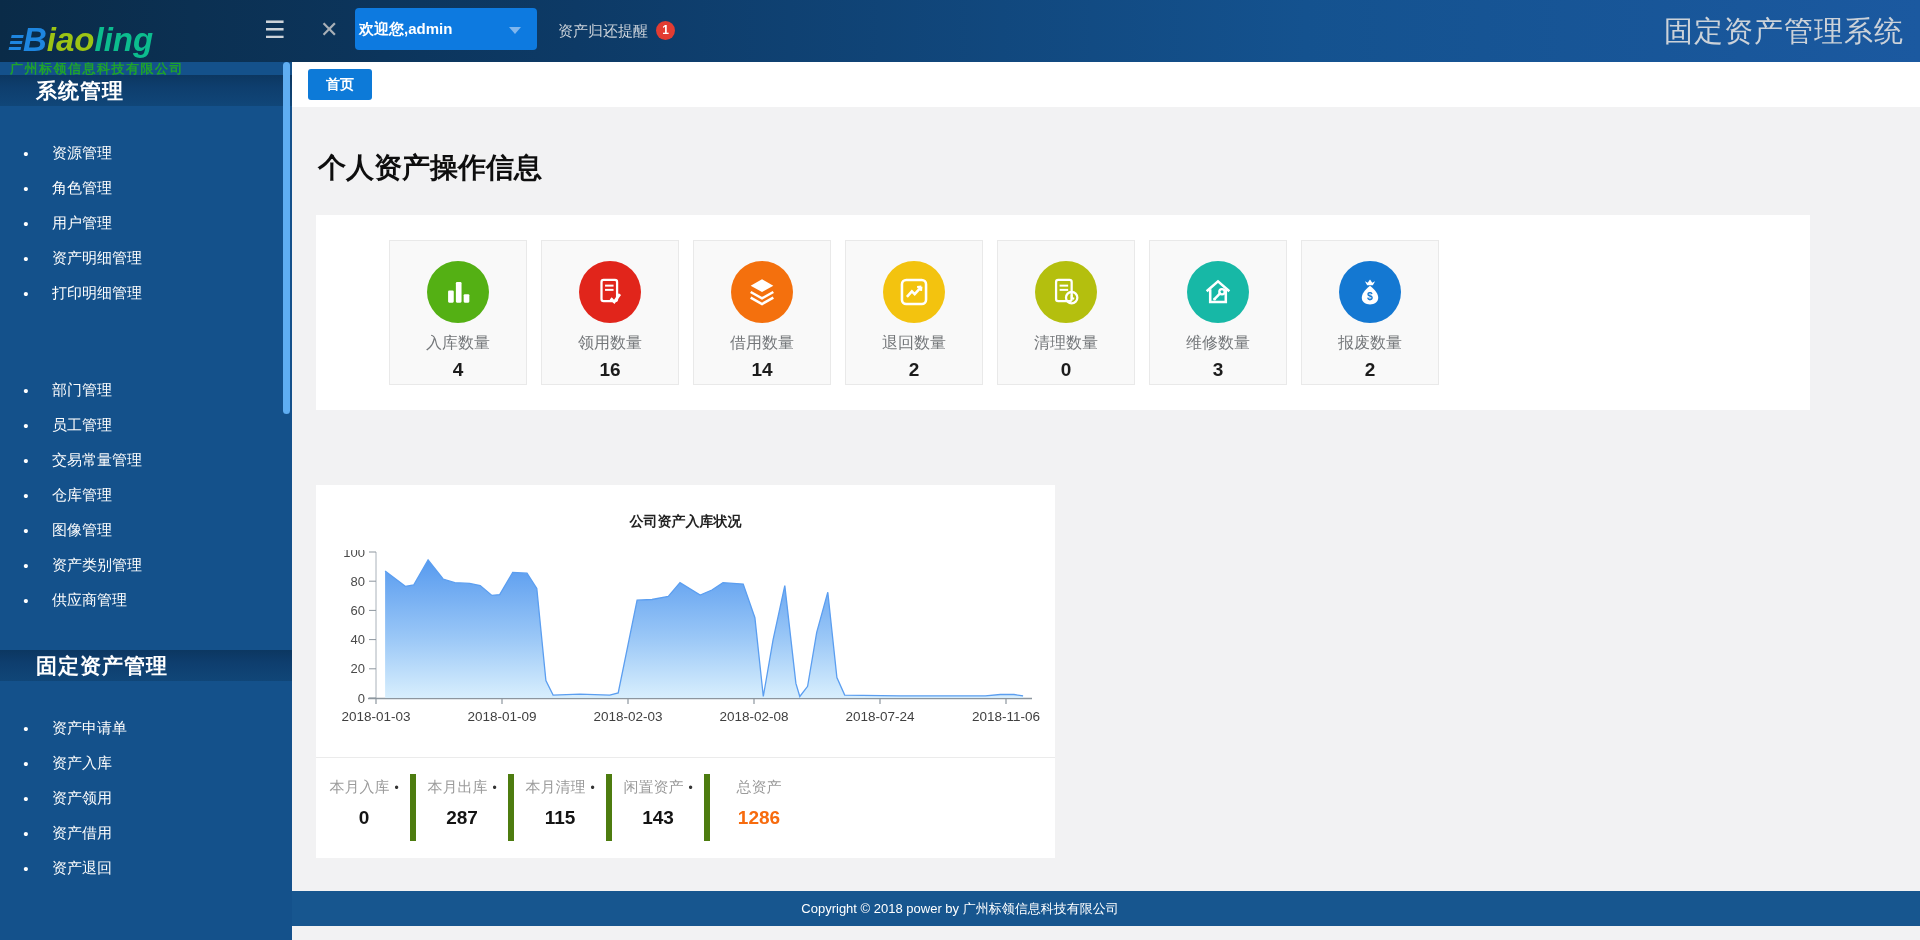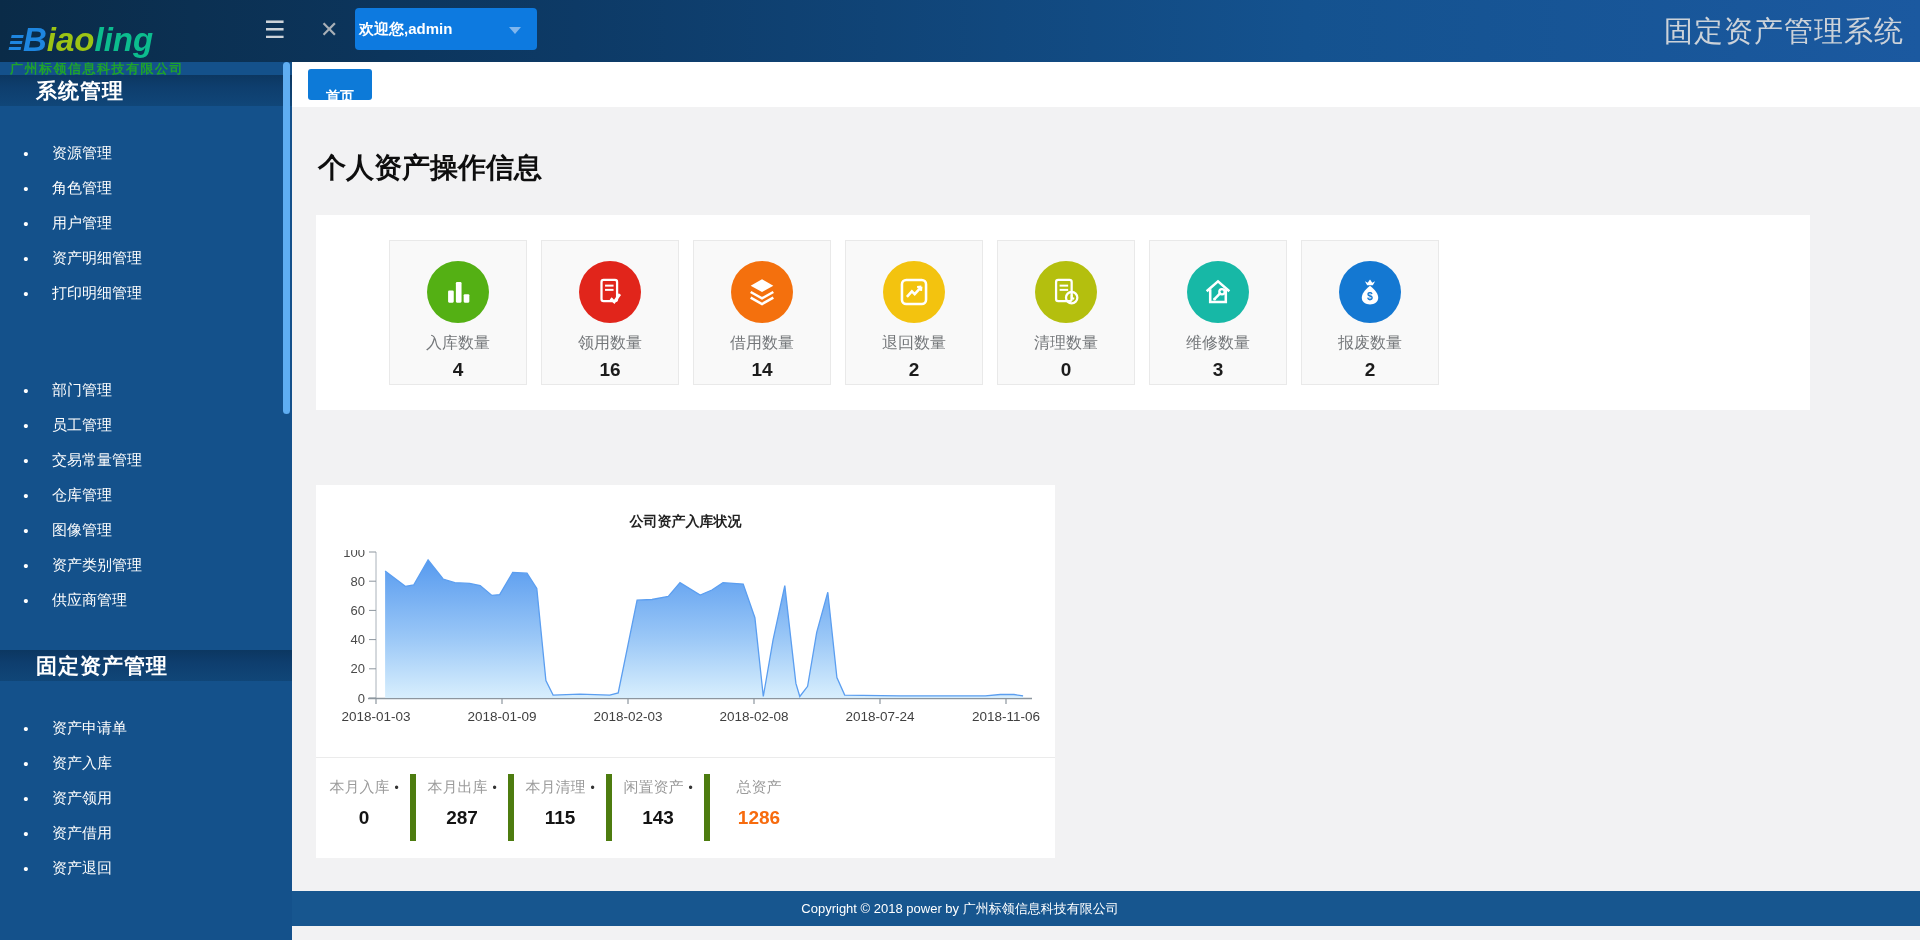--- a/index.html
+++ b/index.html
@@ -34,21 +34,21 @@
   #sideScroll { position:absolute; right:2px; top:0; width:7px; height:352px; background:#5fadf1; border-radius:4px; cursor:grab;}
   .side-band { height:31px; line-height:31px; background:linear-gradient(180deg,#0c3761 0%,#0e3e6e 40%,#104678 100%);
     color:#ffffff; font-size:21px; font-weight:bold; padding-left:36px; cursor:pointer; letter-spacing:1px;}
   #sidebar .spacer-top { height:13px; }
   .menu-list { list-style:none; padding:30px 0 32px 0;}
   .menu-item { height:35px; display:flex; align-items:center; color:#fdfdfd; font-size:15px; cursor:pointer;}
   .menu-item .dot { width:52px; text-align:center; font-size:15px; color:#ffffff;}
 
   
   #tabbar { position:absolute; left:292px; top:62px; width:1628px; height:45px; background:#ffffff; z-index:3;}
-  .tab-btn { position:absolute; left:16px; top:7px; height:31px; line-height:31px; padding:12px 18px;
+  .tab-btn { position:absolute; left:16px; top:7px; height:31px; line-height:31px; padding:0 18px;
     background:#0d7ad8; color:#fff; font-size:14px; font-weight:bold; border-radius:3px; border:none; cursor:pointer; font-family:inherit;}
 
   
   #content { position:absolute; left:292px; top:107px; width:1716px; height:798px; background:#f2f2f3; z-index:2;}
   #pageHeading { position:absolute; left:26px; top:42px; font-size:28px; font-weight:bold; color:#0e0e0e;}
 
   #cardsStrip { position:absolute; left:24px; top:108px; width:1494px; height:195px; background:#ffffff;}
   #cardsRow { position:absolute; left:73px; top:25px; display:flex;}
   .stat-card { width:138px; height:145px; background:#f9f9f9; border:1px solid #e9e9e9; margin-right:14px;
     text-align:center; }
@@ -80,20 +80,23 @@
   <div id="logo">
     <div class="word"><span class="stripes"></span><span class="b">B</span><span class="iao">iao</span><span class="ling">ling</span></div>
     <div class="company">广州标领信息科技有限公司</div>
   </div>
   <div id="hamburger">☰</div>
   <div id="closex">✕</div>
   <button id="adminBtn">
     <span>欢迎您,admin</span>
     <span class="caret"></span>
   </button>
+  <div id="reminder">
+    <span>资产归还提醒</span><span id="reminderBadge">1</span>
+  </div>
   <div id="sysTitle">固定资产管理系统</div>
 </div>
 
 <div id="sidebar">
   <div class="spacer-top"></div>
   <div id="sidebarSections">
       <div class="side-band">系统管理</div>
       <ul class="menu-list">
         <li class="menu-item">
           <span class="dot">•</span>

